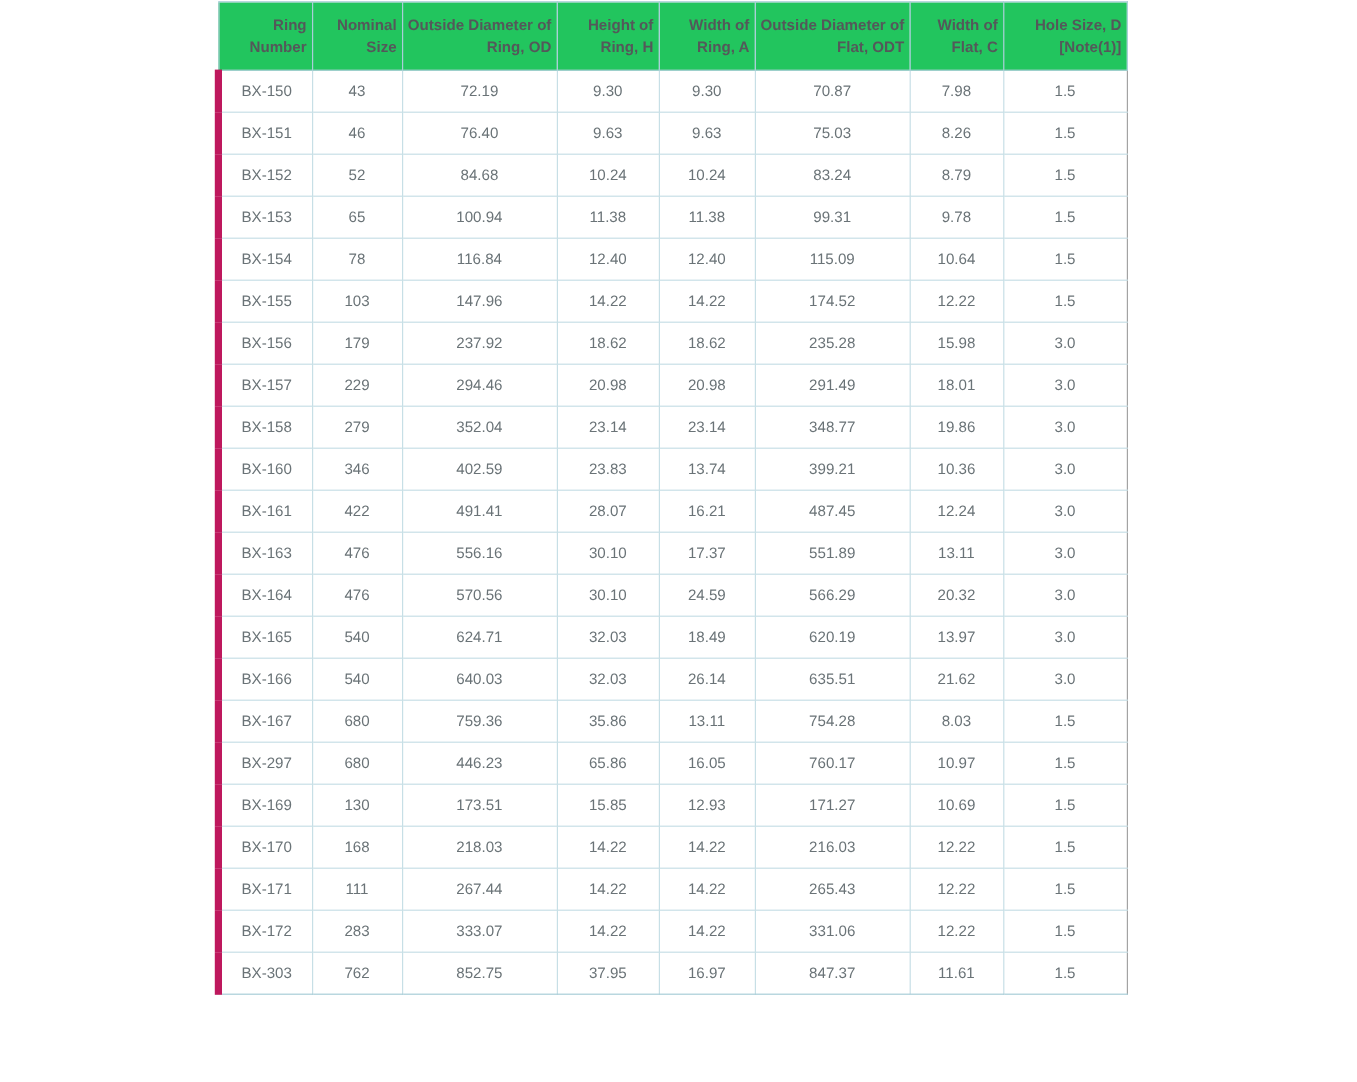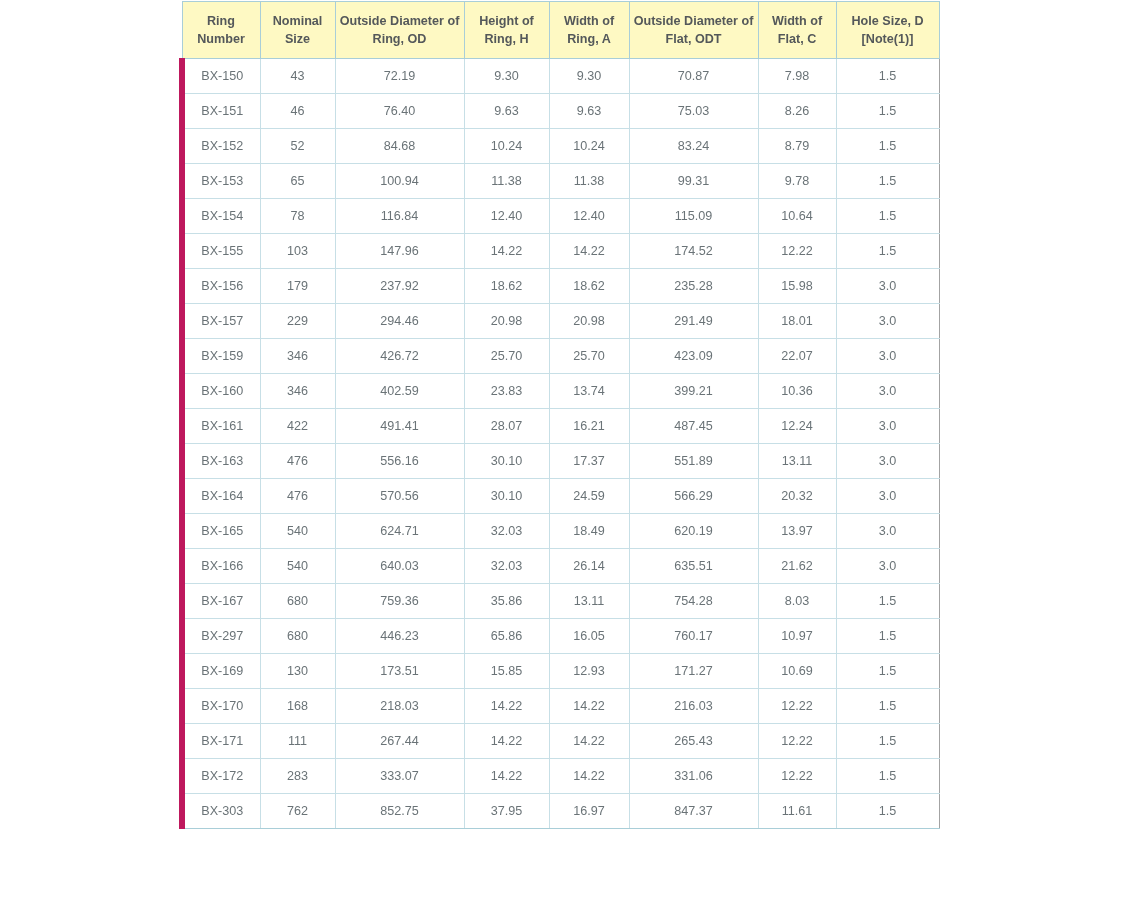--- a/index.html
+++ b/index.html
@@ -28,26 +28,26 @@
   table.ring-table col.c0 { width: 78px; }
   table.ring-table col.c1 { width: 75px; }
   table.ring-table col.c2 { width: 129px; }
   table.ring-table col.c3 { width: 85px; }
   table.ring-table col.c4 { width: 80px; }
   table.ring-table col.c5 { width: 129px; }
   table.ring-table col.c6 { width: 78px; }
   table.ring-table col.c7 { width: 103px; }
 
   thead th {
-    background: #fef9c3;
+    background: #22c55e;
     color: #54585a;
     font-size: 12.6px;
     font-weight: bold;
     line-height: 1.45;
-    text-align: center;
+    text-align: right;
     vertical-align: middle;
     height: 57px;
     padding: 2px 4px;
     border: 1px solid #a9ced8;
     box-sizing: border-box;
     white-space: normal;
   }
   tbody td {
     background: #ffffff;
     color: #6a7377;
@@ -169,27 +169,27 @@
           <td>BX-157</td>
           <td>229</td>
           <td>294.46</td>
           <td>20.98</td>
           <td>20.98</td>
           <td>291.49</td>
           <td>18.01</td>
           <td>3.0</td>
         </tr>
         <tr>
-          <td>BX-159</td>
-          <td>346</td>
-          <td>426.72</td>
-          <td>25.70</td>
-          <td>25.70</td>
-          <td>423.09</td>
-          <td>22.07</td>
+          <td>BX-158</td>
+          <td>279</td>
+          <td>352.04</td>
+          <td>23.14</td>
+          <td>23.14</td>
+          <td>348.77</td>
+          <td>19.86</td>
           <td>3.0</td>
         </tr>
         <tr>
           <td>BX-160</td>
           <td>346</td>
           <td>402.59</td>
           <td>23.83</td>
           <td>13.74</td>
           <td>399.21</td>
           <td>10.36</td>

